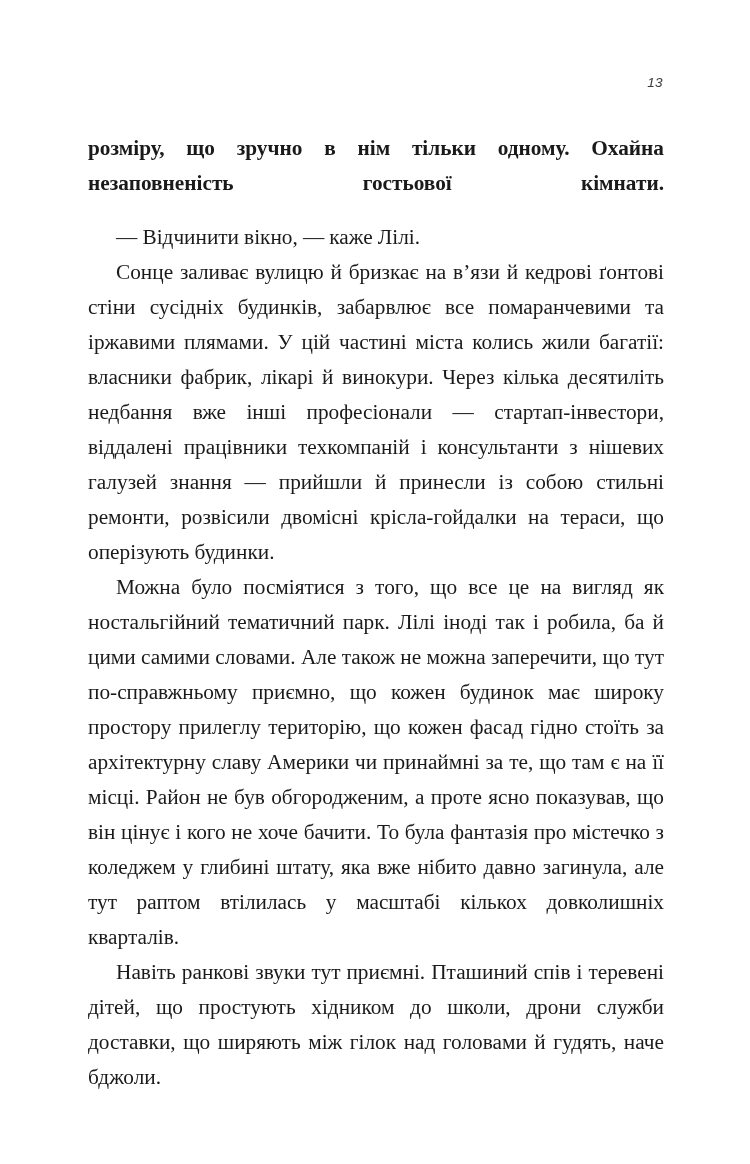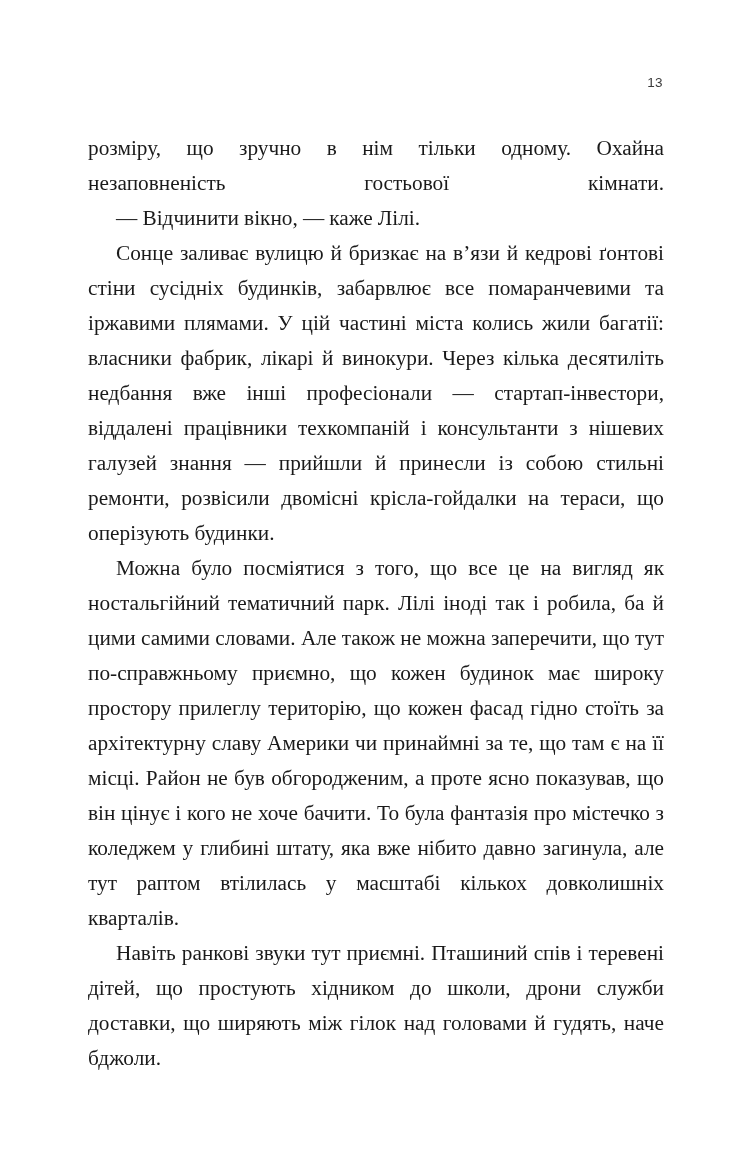--- a/index.html
+++ b/index.html
@@ -24,20 +24,21 @@
     position: absolute;
     top: 76px;
     left: 88px;
     width: 575px;
     text-align: right;
     font-family: "Liberation Sans", "DejaVu Sans", sans-serif;
     font-size: 13.5px;
     letter-spacing: 0.4px;
     color: #3a3a3a;
     line-height: 1;
+    font-style: italic;
   }
   .textblock {
     position: absolute;
     top: 131px;
     left: 88px;
     width: 576px;
     font-size: 21.3px;
     line-height: 35px;
     text-align: justify;
     text-justify: inter-word;
@@ -46,27 +47,29 @@
     word-spacing: -0.2px;
   }
   .textblock p {
     margin: 0;
     padding: 0;
     text-indent: 28px;
     text-align: justify;
   }
   .textblock p.no-indent {
     text-indent: 0;
+    font-weight: bold;
   }
   .textblock p.last-line-flush {
     text-align-last: justify;
   }
   .textblock p.dialogue {
     text-indent: 28px;
     text-align-last: left;
+    margin-top: 19px;
   }
 </style>
 </head>
 <body>
 
 <div class="page">
 
   <div class="folio">13</div>
 
   <div class="textblock">

